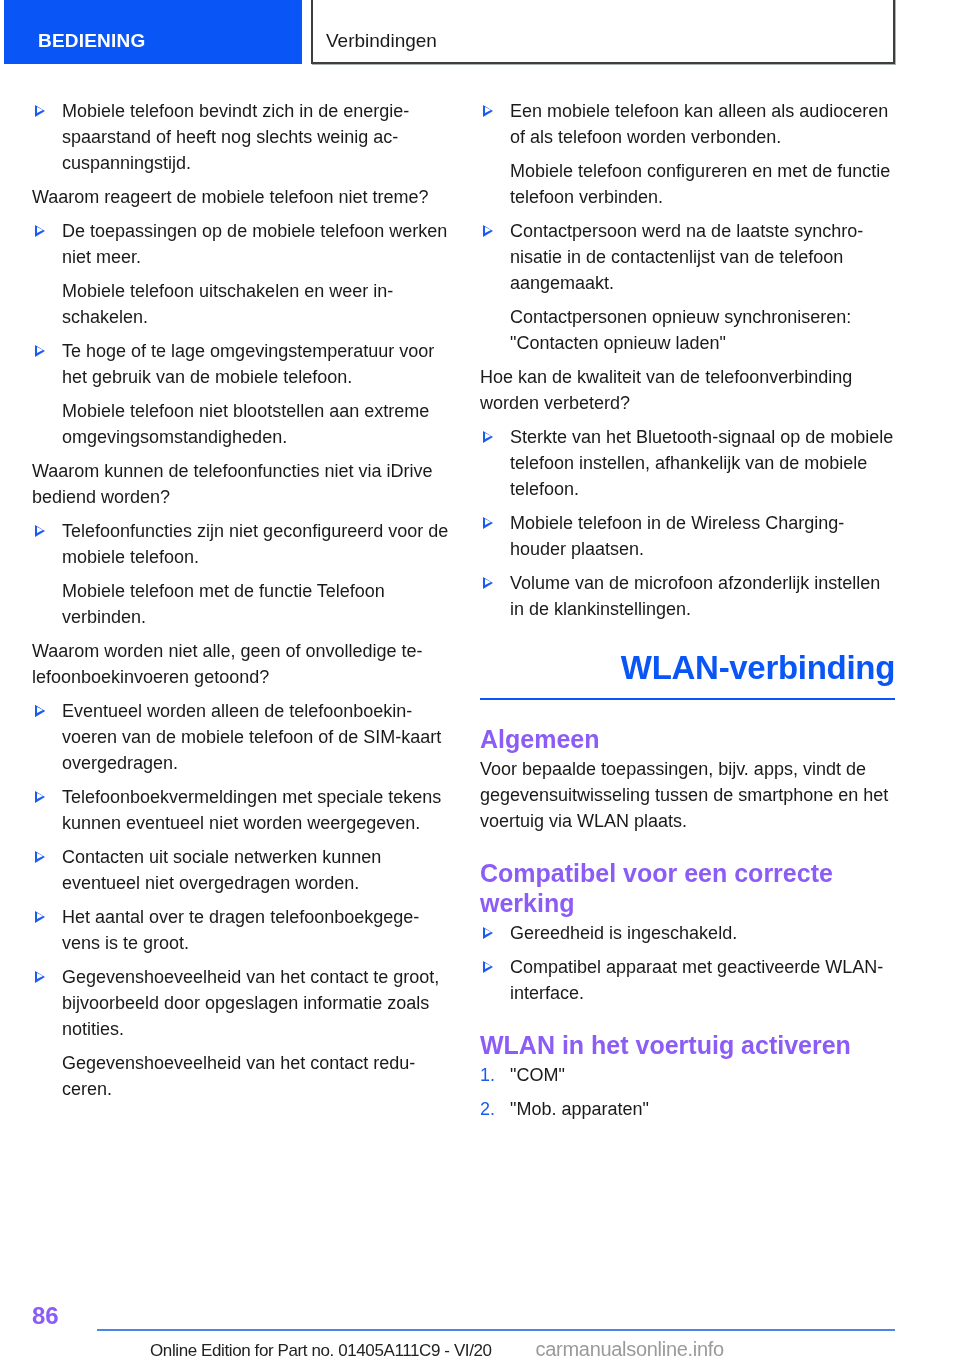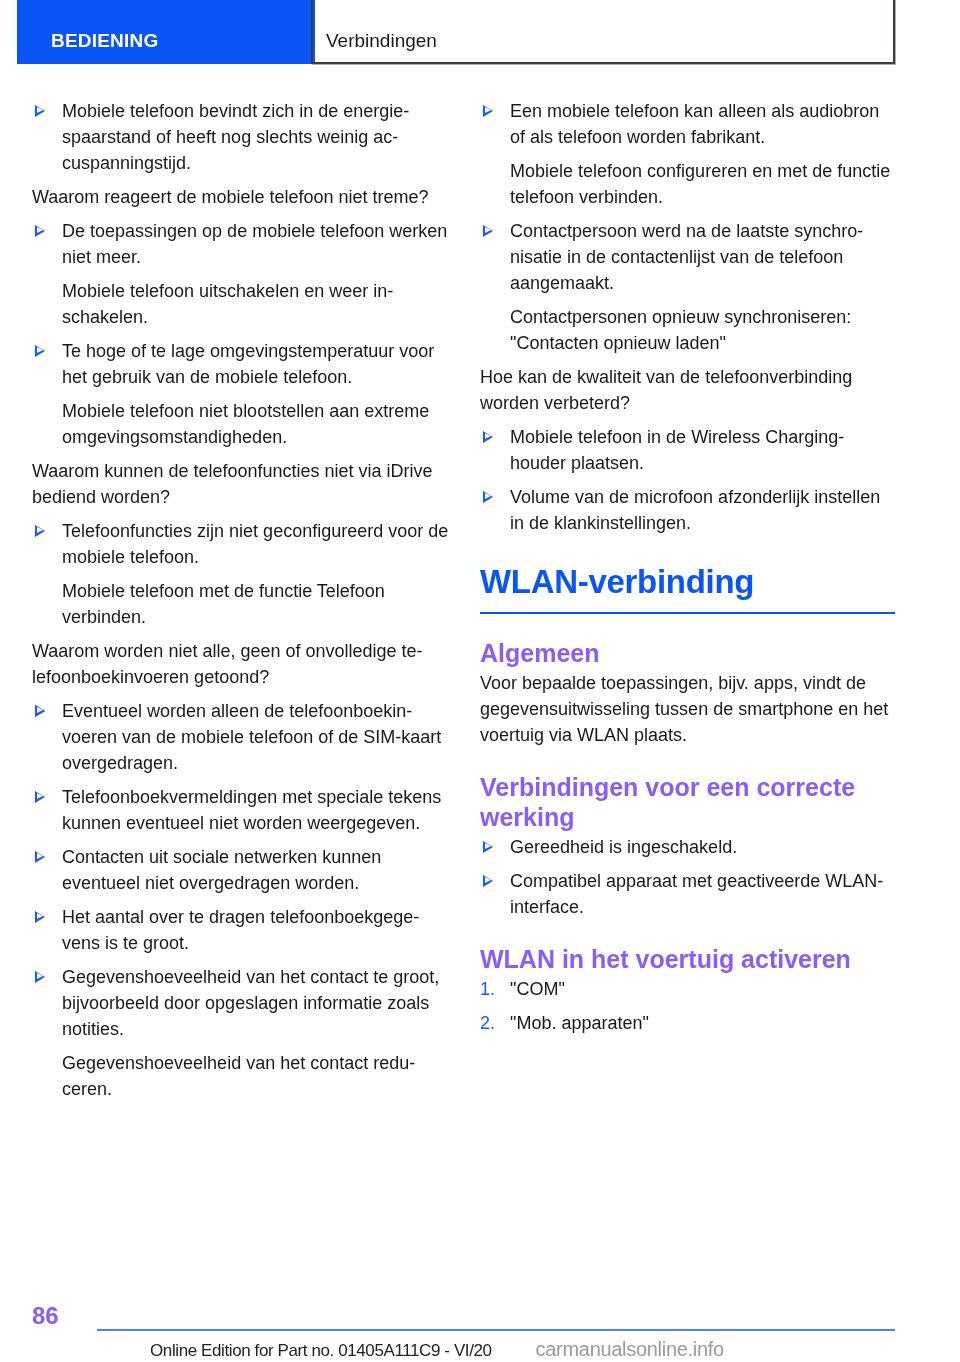--- a/index.html
+++ b/index.html
@@ -2,21 +2,21 @@
 <html><head>
 <meta charset="utf-8">
 <style>
   html, body { margin: 0; padding: 0; background: #ffffff; }
   body {
     width: 960px; height: 1362px; position: relative; overflow: hidden;
     font-family: "Liberation Sans", "DejaVu Sans", sans-serif;
     color: #1a1a1a;
   }
   .hdr-section {
-    position: absolute; left: 17px; top: 0; width: 298px; height: 64px;
+    position: absolute; left: 4px; top: 0; width: 298px; height: 64px;
     background: #0a55f5; color: #fff; font-weight: bold; font-size: 19px;
     box-sizing: border-box; padding: 30px 0 0 34px; letter-spacing: 0.2px;
   }
   .hdr-chapter {
     position: absolute; left: 311px; top: -2px; width: 584px; height: 66px;
     border: 2px solid #3b3f40; border-top: none; box-sizing: border-box;
     font-size: 19px; padding: 32px 0 0 13px; color: #1a1a1a;
     box-shadow: 1px 1px 0 #aab0b2;
   }
   .col { position: absolute; top: 98px; font-size: 18px; line-height: 26px; }
@@ -32,20 +32,21 @@
     content: ""; position: absolute; left: -8.5px; top: -3.8px;
     border-top: 3.8px solid transparent; border-bottom: 3.8px solid transparent;
     border-left: 6px solid #fff;
   }
   .sub { padding-left: 30px; margin-bottom: 8px; }
   .para { margin-bottom: 8px; }
   .h1 {
     color: #0a55f5; font-weight: bold; font-size: 33px; line-height: 40px;
     margin-top: 26px; padding-bottom: 10px; border-bottom: 2px solid #0a55f5;
     letter-spacing: -0.3px;
+    text-align: right;
   }
   .h2 { color: #8b5cf6; font-weight: bold; font-size: 25px; line-height: 30px; margin-top: 24px; margin-bottom: 2px; }
   .h2.first { margin-top: 24px; }
   .num { position: relative; padding-left: 30px; margin-bottom: 8px; }
   .num .n { position: absolute; left: 0; top: 0; color: #1a5cf0; }
   .pageno { position: absolute; left: 32px; top: 1302px; font-size: 24px; font-weight: bold; color: #8b5cf6; }
   .footline { position: absolute; left: 97px; top: 1329px; width: 798px; height: 2px; background: #4a86e8; }
   .footer { position: absolute; left: 150px; top: 1338px; font-size: 17px; color: #222; letter-spacing: -0.4px; white-space: nowrap; }
   .footer .wm { color: #9a9a9a; font-size: 20px; letter-spacing: -0.3px; padding-left: 44px; }
 </style>
@@ -73,32 +74,33 @@
   <div class="bullet"><span class="mk"></span></div>
   <div class="bullet"><span class="mk"></span><span>Eventueel worden alleen de telefoonboekin­voeren van de mobiele telefoon of de SIM-kaart overgedragen.</span></div>
   <div class="bullet"><span class="mk"></span><span>Telefoonboekvermeldingen met speciale te­kens kunnen eventueel niet worden weerge­geven.</span></div>
   <div class="bullet"><span class="mk"></span><span>Contacten uit sociale netwerken kunnen eventueel niet overgedragen worden.</span></div>
   <div class="bullet"><span class="mk"></span><span>Het aantal over te dragen telefoonboekgege­vens is te groot.</span></div>
   <div class="bullet"><span class="mk"></span><span>Gegevenshoeveelheid van het contact te groot, bijvoorbeeld door opgeslagen informa­tie zoals notities.</span></div>
   <div class="sub">Gegevenshoeveelheid van het contact redu­ceren.</div>
 </div>
 
 <div class="col right">
-  <div class="bullet"><span class="mk"></span><span>Een mobiele telefoon kan alleen als audio­bron of als telefoon worden fabrikant.</span></div>
+  <div class="bullet"><span class="mk"></span><span>Een mobiele telefoon kan alleen als audio­ceren of als telefoon worden verbonden.</span></div>
   <div class="sub">Mobiele telefoon configureren en met de functie telefoon verbinden.</div>
   <div class="bullet"><span class="mk"></span><span>Contactpersoon werd na de laatste synchro­nisatie in de contactenlijst van de telefoon aangemaakt.</span></div>
   <div class="sub">Contactpersonen opnieuw synchroniseren: "Contacten opnieuw laden"</div>
   <div class="para">Hoe kan de kwaliteit van de telefoonverbinding worden verbeterd?</div>
+  <div class="bullet"><span class="mk"></span><span>Sterkte van het Bluetooth-signaal op de mo­biele telefoon instellen, afhankelijk van de mobiele telefoon.</span></div>
   <div class="bullet"><span class="mk"></span><span>Mobiele telefoon in de Wireless Charging-houder plaatsen.</span></div>
   <div class="bullet"><span class="mk"></span><span>Volume van de microfoon afzonderlijk instel­len in de klankinstellingen.</span></div>
 
   <div class="h1">WLAN-verbinding</div>
   <div class="h2 first">Algemeen</div>
   <div class="para">Voor bepaalde toepassingen, bijv. apps, vindt de gegevensuitwisseling tussen de smartphone en het voertuig via WLAN plaats.</div>
-  <div class="h2">Verbindingen voor een correcte werking</div>
+  <div class="h2">Compatibel voor een correcte werking</div>
   <div class="bullet"><span class="mk"></span><span>Gereedheid is ingeschakeld.</span></div>
   <div class="bullet"><span class="mk"></span><span>Compatibel apparaat met geactiveerde WLAN-interface.</span></div>
   <div class="h2">WLAN in het voertuig activeren</div>
   <div class="num"><span class="n">1.</span><span>"COM"</span></div>
   <div class="num"><span class="n">2.</span><span>"Mob. apparaten"</span></div>
 </div>
 
 <div class="pageno">86</div>
 <div class="footline"></div>
 <div class="footer"><span>Online Edition for Part no. 01405A111C9 - VI/20</span><span class="wm">carmanualsonline.info</span></div>

